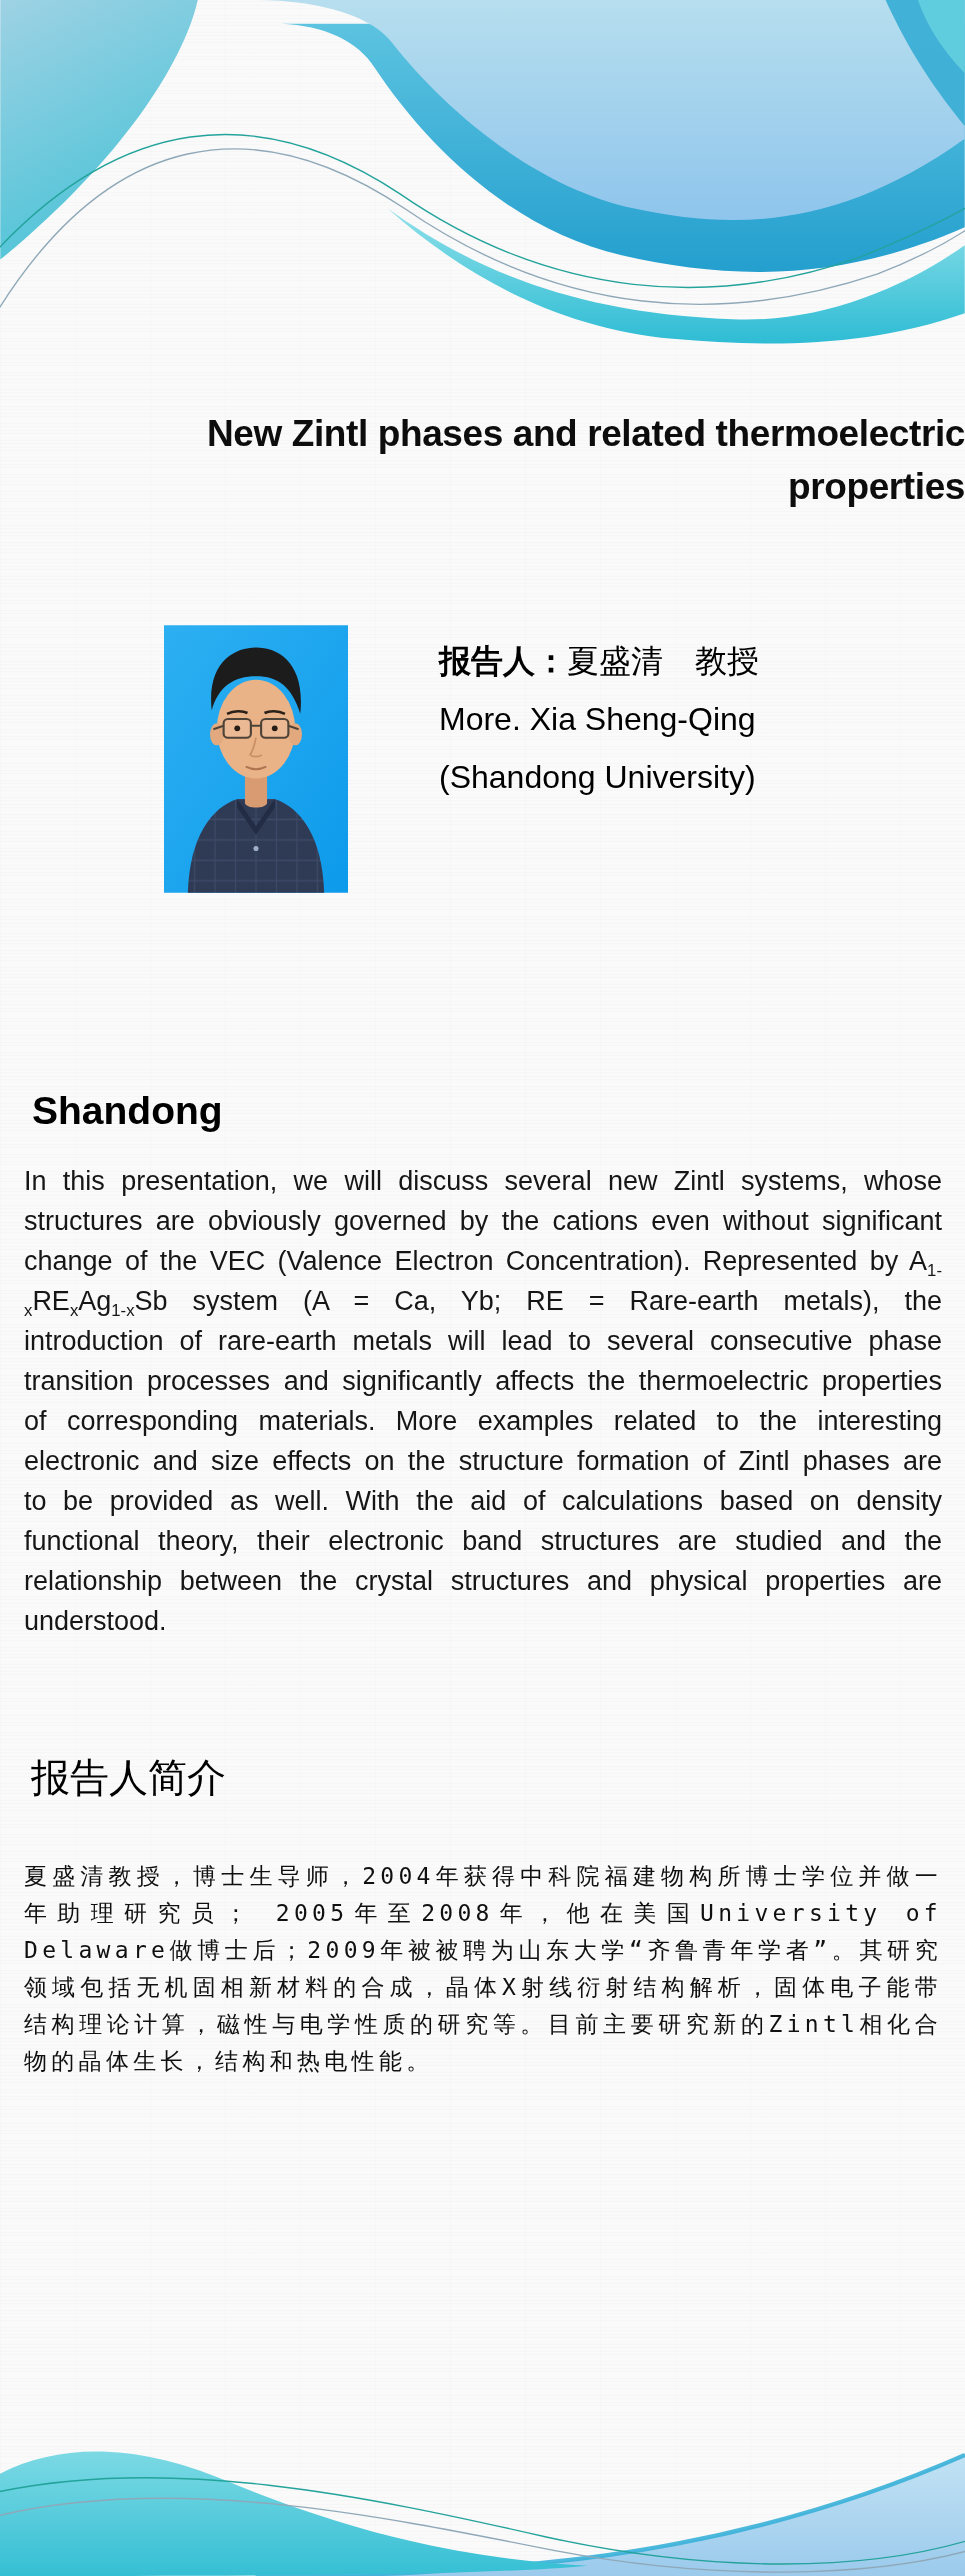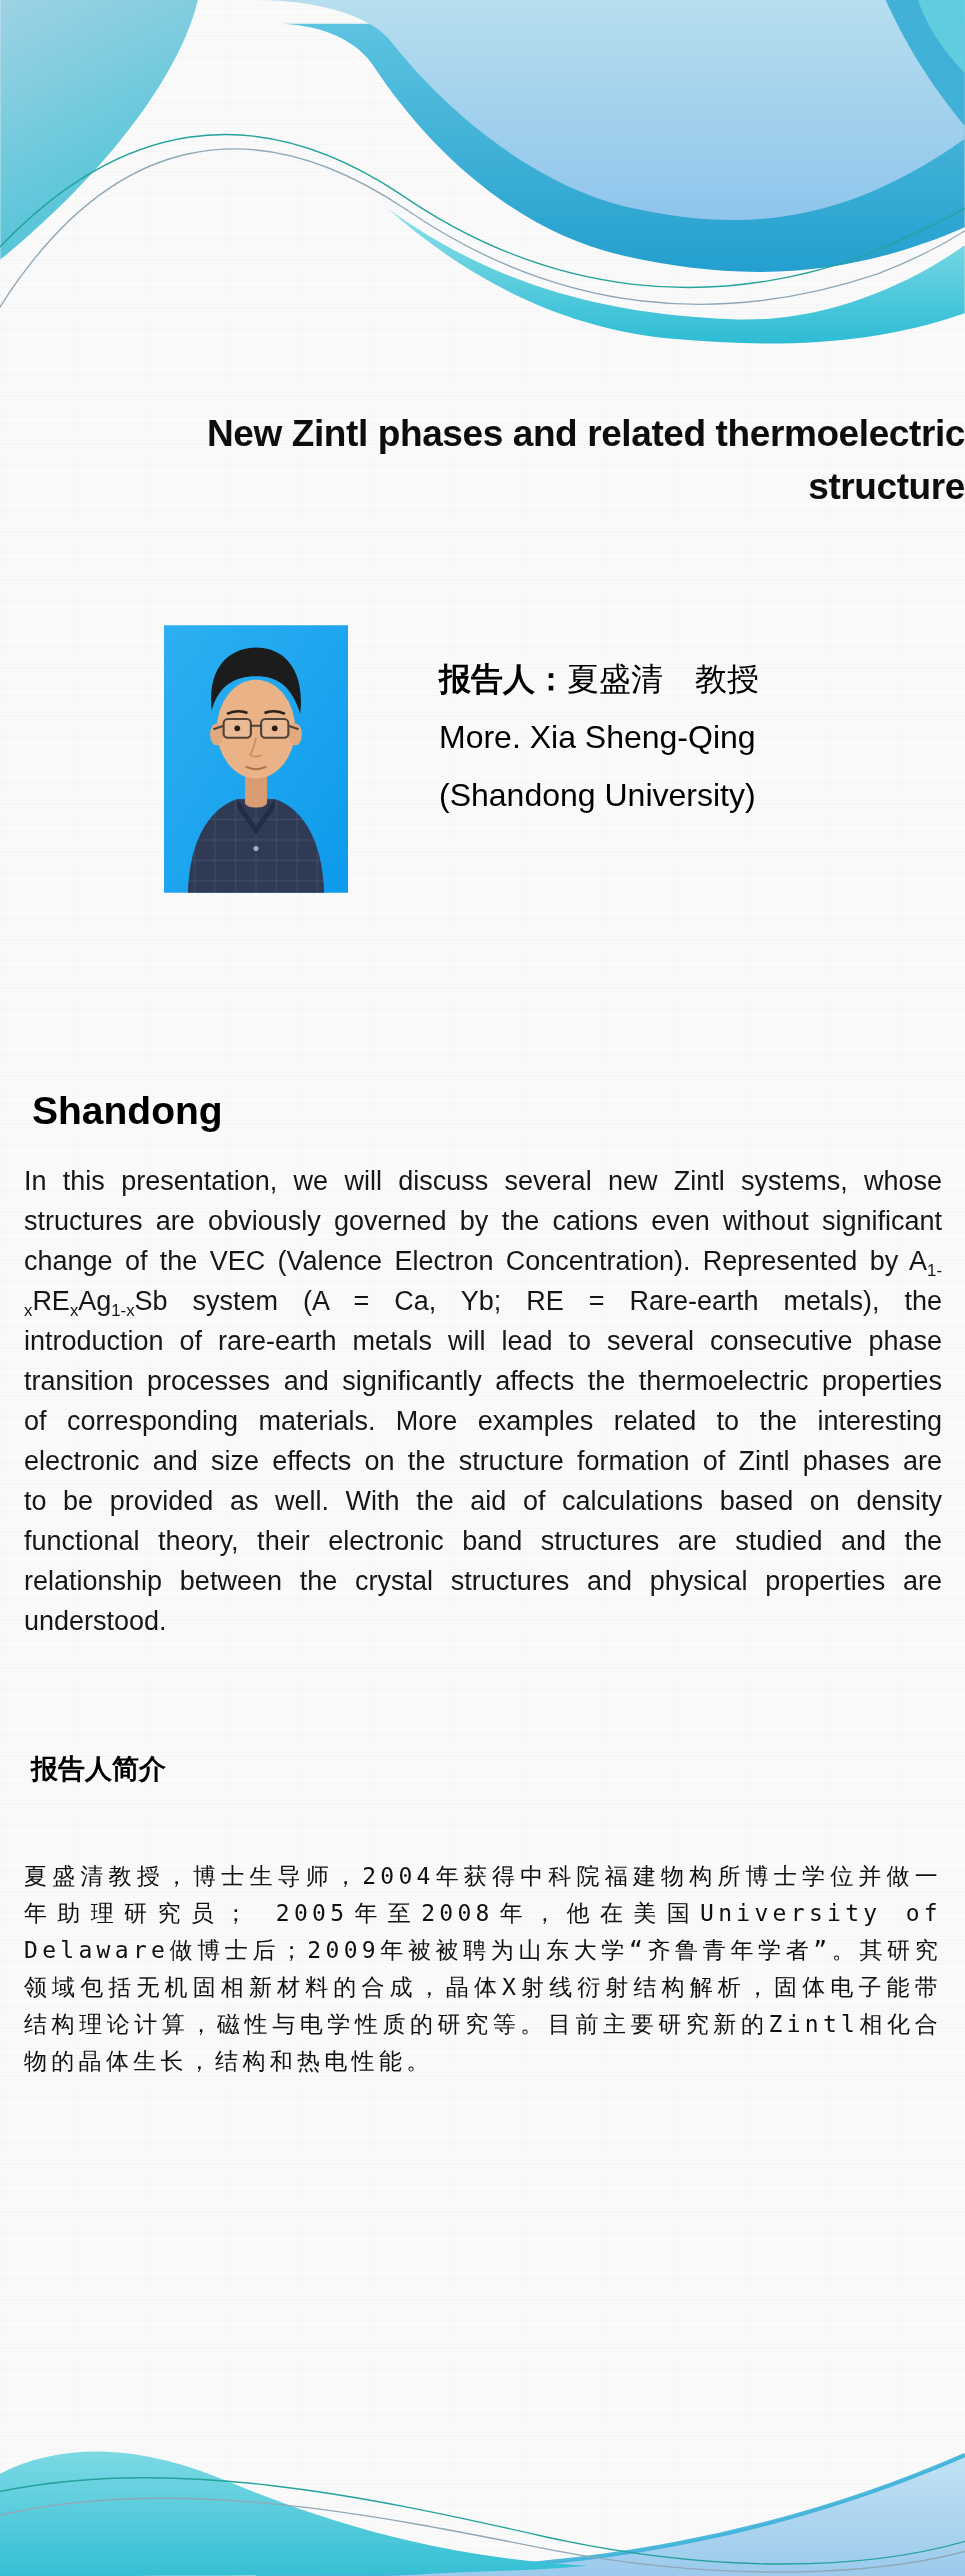--- a/index.html
+++ b/index.html
@@ -15,34 +15,34 @@
   svg{display:block;}
 
   
   #title{top:407px;left:0;width:965px;text-align:right;
     font-weight:bold;font-size:37px;line-height:53px;letter-spacing:-0.4px;color:#0d0d0d;}
 
   
   #photo{left:164px;top:625px;width:184px;height:268px;}
 
   
-  #presenter{left:439px;top:650px;width:494px;font-size:32px;line-height:58px;color:#000;}
+  #presenter{left:439px;top:632px;width:494px;font-size:32px;line-height:58px;color:#000;}
   #presenter .ln{white-space:nowrap;}
   .cn-label{font-weight:bold;font-family:"Liberation Sans",sans-serif;}
   .cn-serif{font-family:"Liberation Serif",serif;}
 
   
   #abstract-heading{left:32px;top:1089px;font-size:39px;font-weight:bold;color:#000;}
   #abstract-body{left:24px;top:1161px;width:918px;
     font-size:27px;line-height:40px;word-spacing:4.3px;
     text-align:justify;color:#161616;}
   #abstract-body sub{font-size:0.62em;line-height:0;}
 
   
-  #bio-heading{left:31px;top:1751px;font-size:27px;font-weight:bold;
+  #bio-heading{left:31px;top:1751px;font-size:39px;font-weight:normal;
     font-family:"Liberation Serif",serif;color:#000;}
   #bio-body{left:24px;top:1858px;width:918px;
     font-family:"DejaVu Sans Mono",monospace;
     font-size:23px;line-height:37px;letter-spacing:4.3px;
     text-align:justify;color:#101010;}
 </style>
 </head>
 <body>
 
 <div id="poster">
@@ -78,21 +78,21 @@
 
     <path d="M455,245 C560,320 680,368 860,375 C960,380 1060,340 1133,288 L1133,368
              C1020,408 900,408 790,398 C650,385 540,320 455,245 Z" fill="url(#g_aqua)"></path>
 
     <path d="M-5,295 C140,140 300,115 470,228 C650,352 840,362 1010,302 C1062,281 1102,263 1138,242" fill="none" stroke="#23a39b" stroke-width="1.6"></path>
     <path d="M-5,368 C130,150 300,128 475,245 C660,372 850,382 1030,322 C1080,303 1112,285 1138,268" fill="none" stroke="#8fa8b8" stroke-width="1.6"></path>
   </svg>
 
   <div id="title" class="abs">
     <div>New Zintl phases and related thermoelectric</div>
-    <div>structure</div>
+    <div>properties</div>
   </div>
 
   <div id="photo" class="abs">
     <svg width="184" height="268" viewBox="0 0 216 314">
       <defs>
         <linearGradient id="g_photo" x1="0" y1="0" x2="1" y2="1">
           <stop offset="0" stop-color="#2db0f2"></stop>
             <stop offset="1" stop-color="#0d9aeb"></stop>
         </linearGradient>
         <pattern id="plaid" width="24" height="24" patternUnits="userSpaceOnUse">

